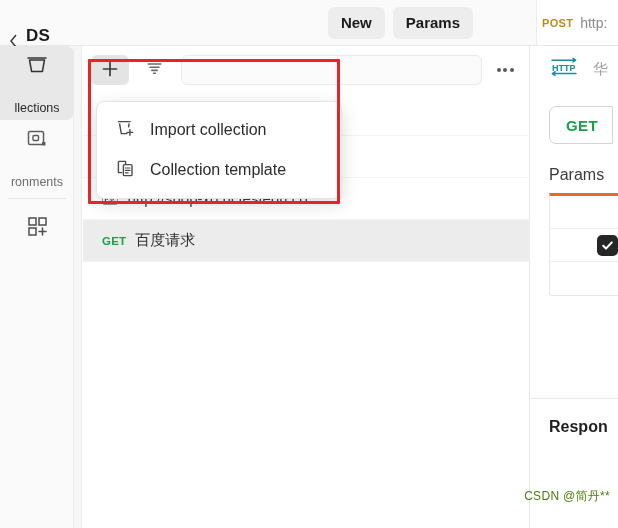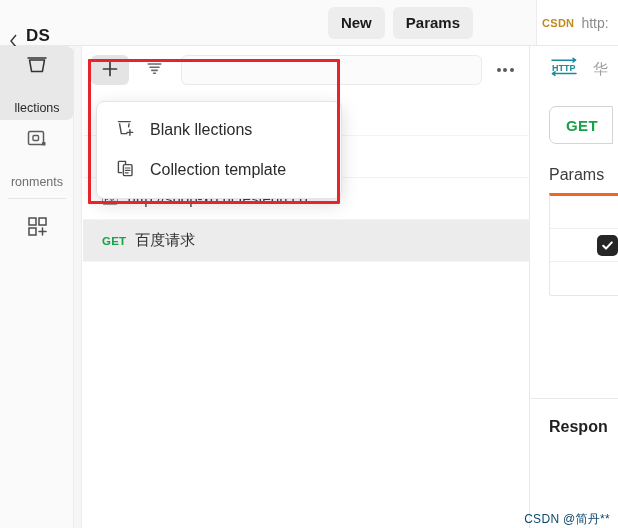--- a/index.html
+++ b/index.html
@@ -161,22 +161,22 @@
     display: flex; align-items: center; justify-content: center;
   }
   .resp-head {
     position: absolute; left: 18px; top: 372px;
     font-size: 16px; font-weight: bold; color: #1f1f1f; white-space: nowrap;
   }
   .right-sep { position: absolute; left: 0; top: 352px; width: 87px; height: 1px; background: #e9e9e9; }
 
   
   .watermark {
-    position: absolute; right: 8px; bottom: 0;
-    font-size: 12px; color: #0c4a6e; letter-spacing: .3px; white-space: nowrap;
+    position: absolute; right: 8px; bottom: 23px;
+    font-size: 12px; color: #4d7c0f; letter-spacing: .3px; white-space: nowrap;
   }
 </style>
 </head>
 <body>
 
 <div class="app">
 
   <div class="topbar">
     <div class="topbar-left">
       <span class="ds-glyph">
@@ -184,21 +184,21 @@
             <path d="M6 1 L1 7 L6 13" fill="none" stroke="#333" stroke-width="1.4"></path>
           </svg>
       </span>
       <span class="ds-text">DS</span>
     </div>
     <div class="topbar-actions">
       <button class="tb-btn">New</button>
       <button class="tb-btn">Params</button>
     </div>
     <div class="topbar-url">
-      <span class="method-post">CSDN</span>
+      <span class="method-post">POST</span>
       <span class="url-frag">http:</span>
     </div>
   </div>
 
   <div class="rail">
 
     <div class="rail-item active">
       <span class="rail-ico">
         <svg width="26" height="26" viewBox="0 0 26 26">
           <path d="M4 6 H22" stroke="#333" stroke-width="1.5" fill="none" stroke-linecap="round"></path>
@@ -285,21 +285,21 @@
   <div class="dropdown">
     <div class="dd-item">
       <span>
         <svg width="21" height="21" viewBox="0 0 21 21">
           <path d="M3.4 3.6 H15.2" stroke="#4a4a4a" stroke-width="1.4" stroke-linecap="round"></path>
           <path d="M4.5 5.4 L6.3 15.6 H12.4" fill="none" stroke="#4a4a4a" stroke-width="1.4" stroke-linejoin="round"></path>
           <path d="M14.2 5.4 L13.5 9.4" fill="none" stroke="#4a4a4a" stroke-width="1.4"></path>
           <path d="M14.9 11.6 V17.2 M12.1 14.4 H17.7" stroke="#4a4a4a" stroke-width="1.4" stroke-linecap="round"></path>
         </svg>
       </span>
-      <span class="dd-label">Blank llections</span>
+      <span class="dd-label">Import collection</span>
     </div>
     <div class="dd-item">
       <span>
         <svg width="21" height="21" viewBox="0 0 21 21">
           <path d="M3.4 3.4 H10.6 V6.2" fill="none" stroke="#4a4a4a" stroke-width="1.4" stroke-linejoin="round"></path>
           <path d="M3.4 3.4 V14.6 H7.2" fill="none" stroke="#4a4a4a" stroke-width="1.4" stroke-linejoin="round"></path>
           <rect x="8.4" y="6.6" width="8.6" height="11" rx="1.2" fill="none" stroke="#4a4a4a" stroke-width="1.4"></rect>
           <path d="M10.4 10 H15 M10.4 12.4 H15 M10.4 14.8 H13.2" stroke="#4a4a4a" stroke-width="1.2" stroke-linecap="round"></path>
         </svg>
       </span>

